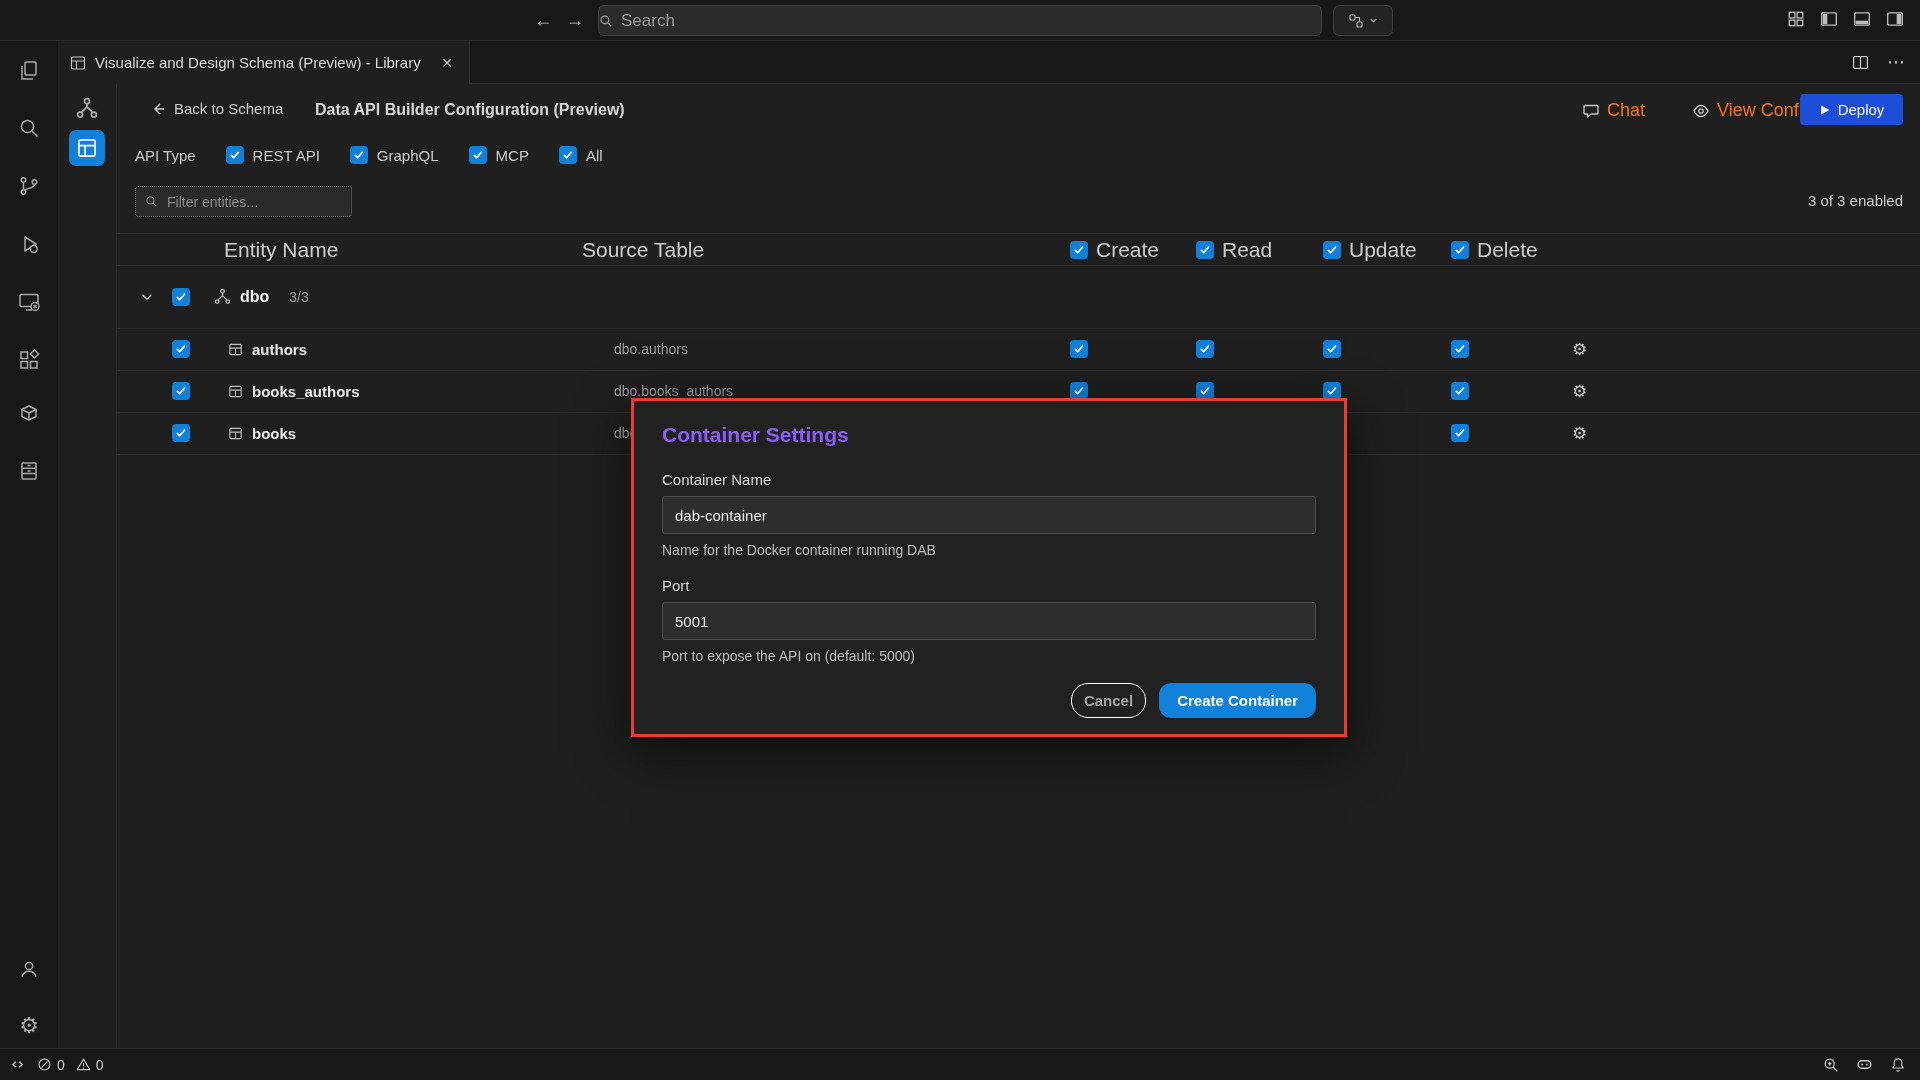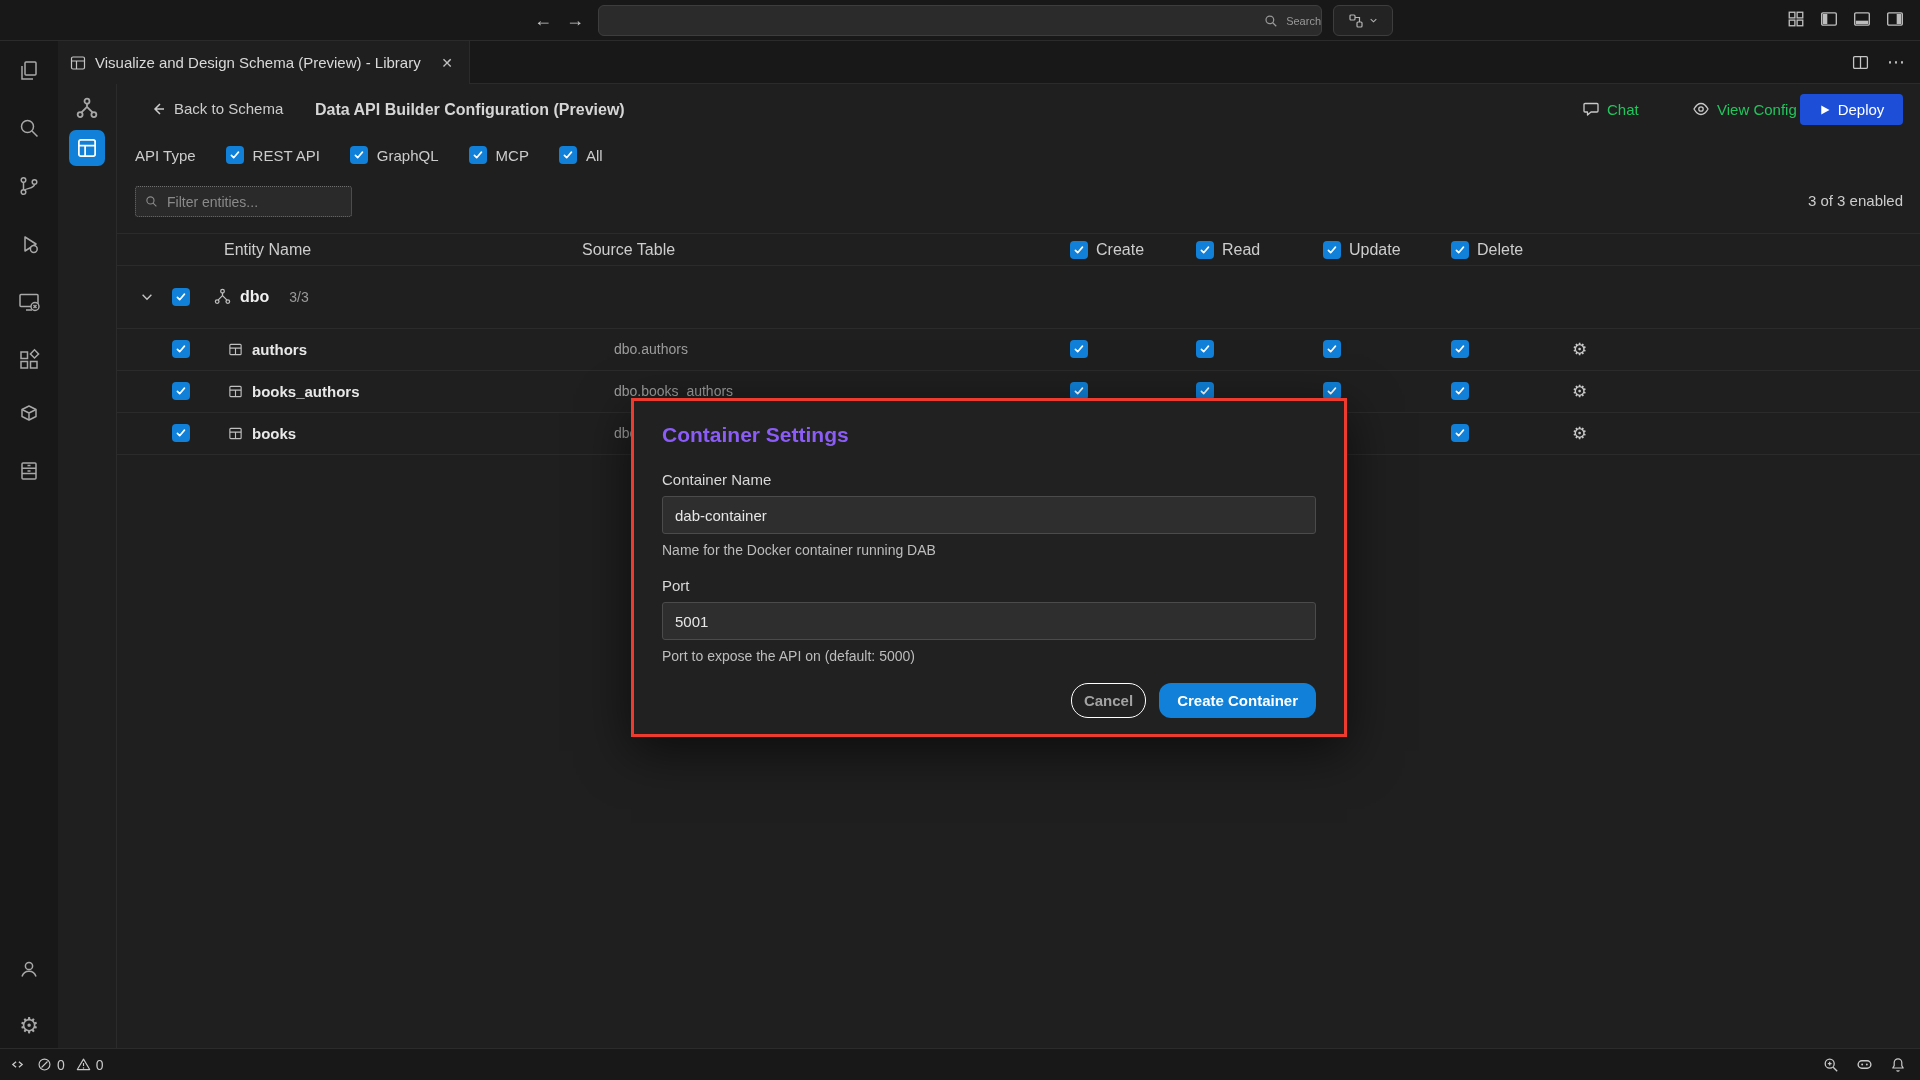--- a/index.html
+++ b/index.html
@@ -3,21 +3,21 @@
 <meta charset="utf-8">
 <style>
   html,body{margin:0;padding:0;width:1920px;height:1080px;overflow:hidden;background:#1f1f1f;
     font-family:"Liberation Sans",sans-serif;color:#cccccc;-webkit-font-smoothing:antialiased;}
   .screen{position:relative;width:1920px;height:1080px;background:#1f1f1f;overflow:hidden;}
 
   
   .titlebar{position:absolute;left:0;top:0;right:0;height:40px;background:#181818;border-bottom:1px solid #2b2b2b;}
   .nav-arrow{position:absolute;top:7px;width:26px;height:26px;display:flex;align-items:center;justify-content:center;color:#c5c5c5;font-size:18px;cursor:pointer;}
   .searchbox{position:absolute;left:598px;top:5px;width:722px;height:29px;background:#2b2b2b;border:1px solid #3d3d3d;
-    border-radius:6px;display:flex;align-items:center;justify-content:flex-end;gap:8px;color:#989898;font-size:11px;}
+    border-radius:6px;display:flex;align-items:center;justify-content:flex-start;gap:8px;color:#989898;font-size:17px;}
   .session-dd{position:absolute;left:1333px;top:5px;width:58px;height:29px;border:1px solid #3d3d3d;background:#232323;
     border-radius:6px;display:flex;align-items:center;justify-content:center;gap:5px;color:#b5b5b5;}
   .tb-icons{position:absolute;right:16px;top:10px;display:flex;gap:15px;align-items:center;}
   .tb-icons svg{display:block}
 
   
   .activitybar{position:absolute;left:0;top:41px;width:58px;bottom:32px;background:#181818;border-right:1px solid #2b2b2b;}
   .ab-icon{position:absolute;left:50%;transform:translateX(-50%);width:26px;height:26px;display:flex;align-items:center;justify-content:center;cursor:pointer;}
   .gear-glyph{font-size:22px;color:#a8a8a8;line-height:1;}
 
@@ -32,21 +32,21 @@
 
   
   .ministrip{position:absolute;left:58px;top:84px;width:58px;bottom:32px;background:#1f1f1f;border-right:1px solid #2b2b2b;}
   .strip-icon{position:absolute;left:50%;transform:translateX(-50%);width:22px;height:22px;top:13px;cursor:pointer;}
   .strip-active{position:absolute;left:11px;top:46px;width:36px;height:36px;background:#1080d8;border-radius:7px;
     display:flex;align-items:center;justify-content:center;cursor:pointer;}
 
   
   .back-link{position:absolute;left:150px;top:100px;display:flex;align-items:center;gap:8px;color:#cccccc;font-size:15px;cursor:pointer;}
   .page-title{position:absolute;left:315px;top:101px;font-size:16px;font-weight:bold;color:#d6d6d6;}
-  .hdr-btn{position:absolute;top:100px;display:flex;align-items:center;gap:7px;color:#22c55e;font-size:15px;cursor:pointer;}
+  .hdr-btn{position:absolute;top:100px;display:flex;align-items:center;gap:7px;color:#f97316;font-size:18px;cursor:pointer;}
   .deploy-btn{position:absolute;left:1800px;top:94px;width:103px;height:31px;background:#1d4ed8;border-radius:4px;
     display:flex;align-items:center;justify-content:center;gap:7px;color:#fff;font-size:15px;cursor:pointer;}
 
   
   .api-row{position:absolute;left:135px;top:142px;height:26px;display:flex;align-items:center;gap:30px;font-size:15px;color:#cccccc;}
   .api-opt{display:flex;align-items:center;gap:9px;cursor:pointer;}
   .cb{width:18px;height:18px;background:#1080d8;border-radius:4px;display:inline-flex;align-items:center;justify-content:center;flex:none;cursor:pointer;}
   .cb svg{width:12px;height:12px;display:block}
   .filter-input{position:absolute;left:135px;top:186px;width:217px;height:31px;box-sizing:border-box;background:#2a2a2a;
     border:1px dotted #6f6f6f;border-radius:3px;display:flex;align-items:center;gap:7px;padding:0 9px;}
@@ -55,21 +55,21 @@
   .enabled-count{position:absolute;right:17px;top:192px;font-size:15px;color:#cccccc;}
 
   
   .thead{position:absolute;left:117px;right:0;top:233px;height:31px;border-top:1px solid #2b2b2b;border-bottom:1px solid #2b2b2b;}
   .group-row{position:absolute;left:117px;right:0;top:265px;height:63px;border-bottom:1px solid #2b2b2b;}
   .trow{position:absolute;left:117px;right:0;height:42px;border-bottom:1px solid #2b2b2b;}
   .cell{position:absolute;top:0;bottom:0;display:flex;align-items:center;gap:8px;}
   .c-rowcb{left:55px}.c-icon{left:111px}.c-name{left:135px}.c-src{left:465px}
   .c-create{left:953px}.c-read{left:1079px}.c-update{left:1206px}.c-delete{left:1334px}.c-gear{left:1455px}
   .h-entity{left:107px}.h-src{left:465px}
-  .hdr-label{font-size:16px;color:#cdcdcd;}
+  .hdr-label{font-size:21px;color:#cdcdcd;}
   .ename{font-size:15px;font-weight:600;color:#e8e8e8;}
   .esrc{font-size:14px;color:#9d9d9d;margin-left:32px;}
   .gear-cell{font-size:17px;color:#c8c8c8;cursor:pointer;line-height:1;}
   .grp-name{font-size:16px;font-weight:bold;color:#f0f0f0;}
   .grp-count{font-size:14px;color:#9a9a9a;margin-left:12px;}
   .chev{cursor:pointer;display:flex;align-items:center;}
 
   
   .dialog{position:absolute;left:631px;top:398px;width:716px;height:339px;box-sizing:border-box;background:#212121;
     border:3px solid #ee3b30;box-shadow:0 14px 48px rgba(0,0,0,.6);padding:20px 28px;z-index:10;}

